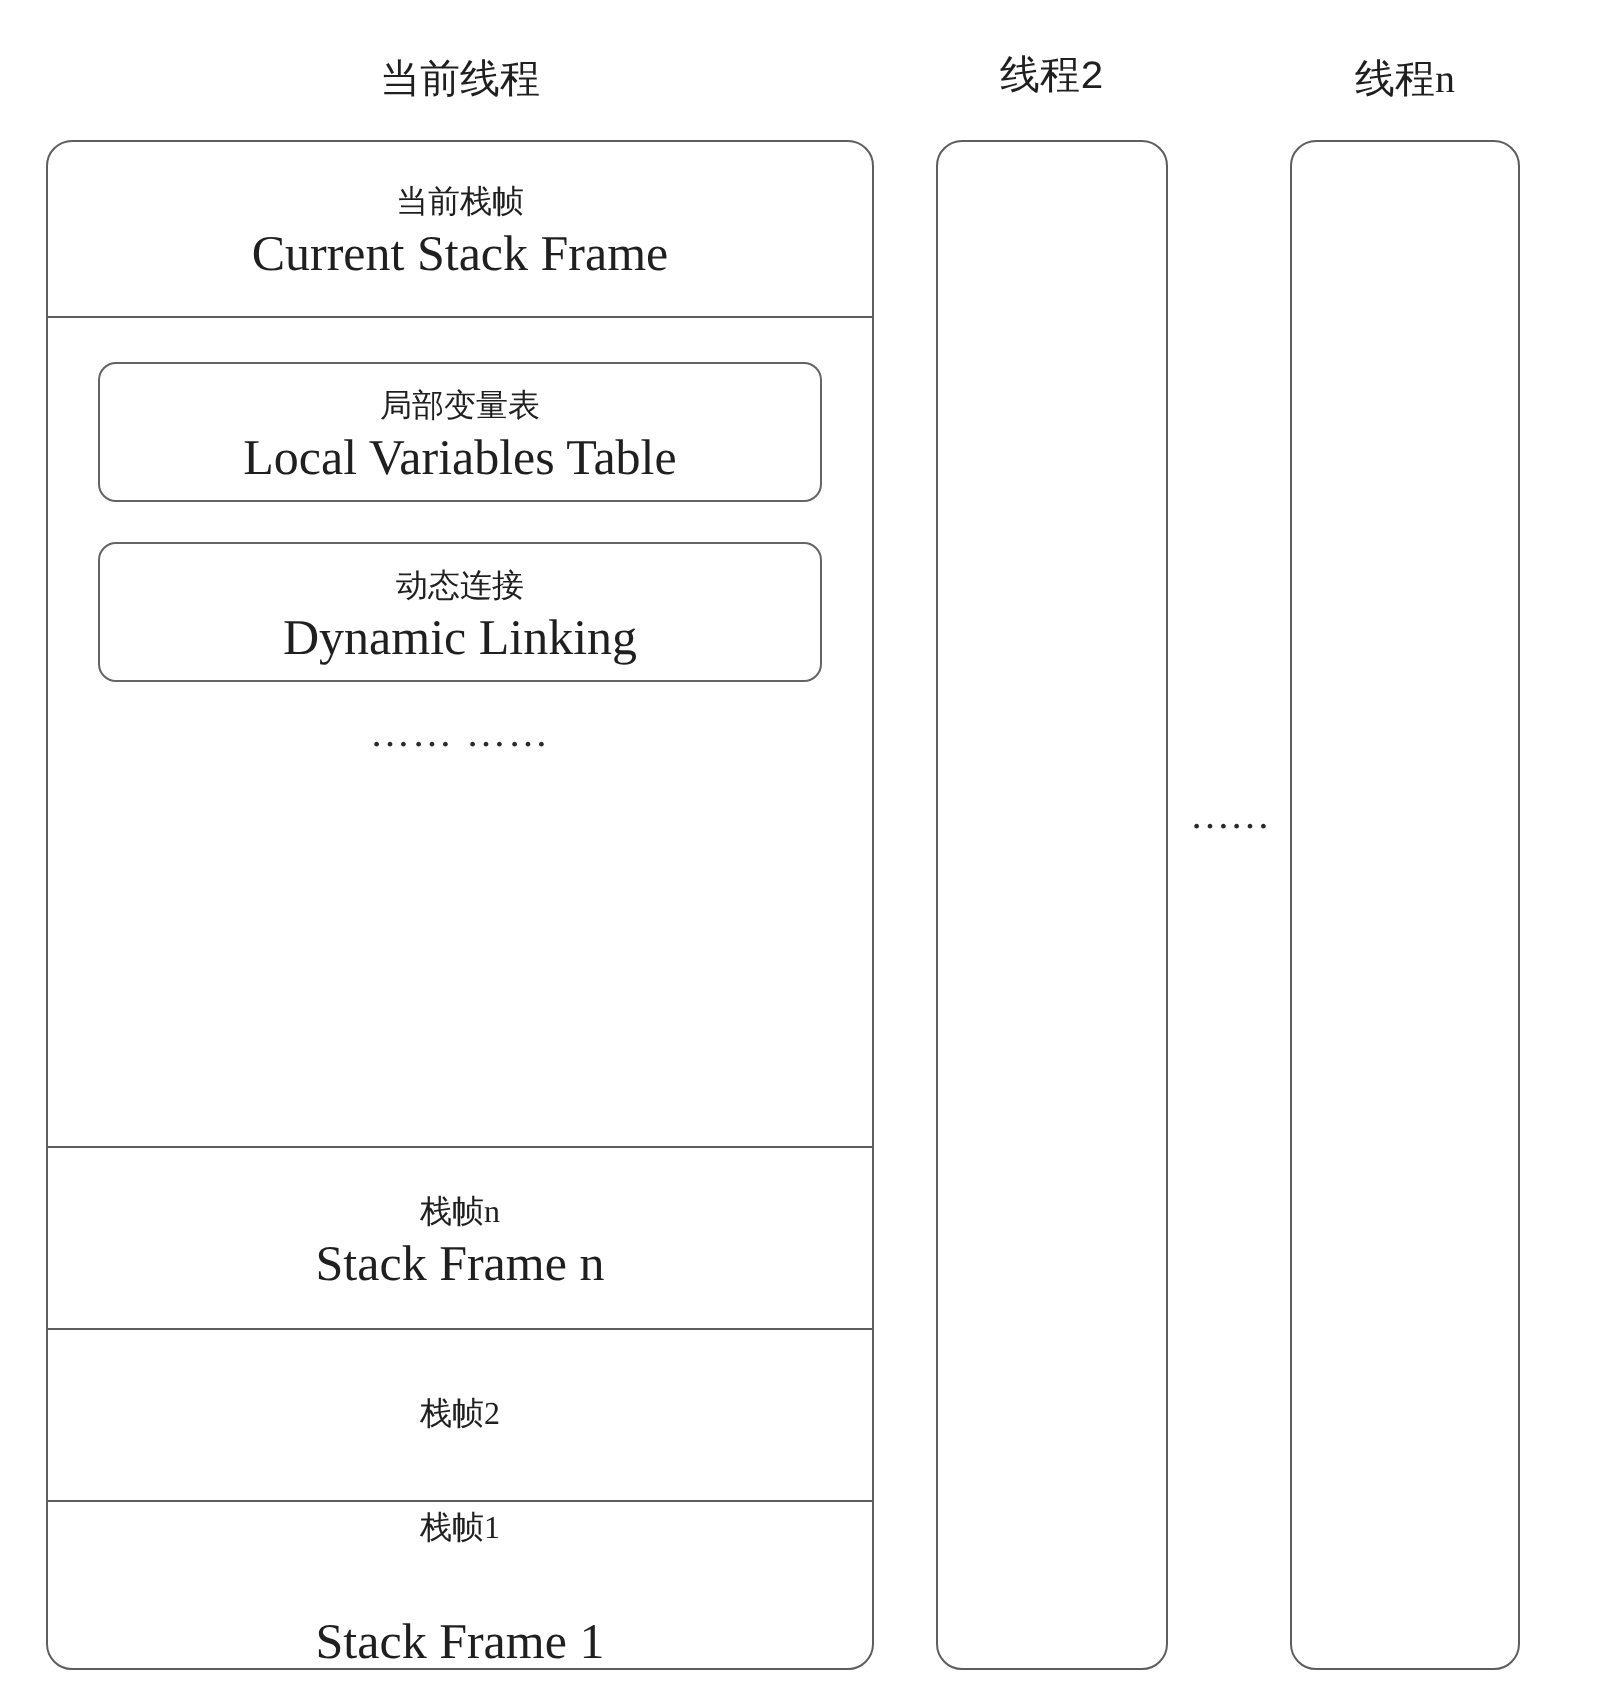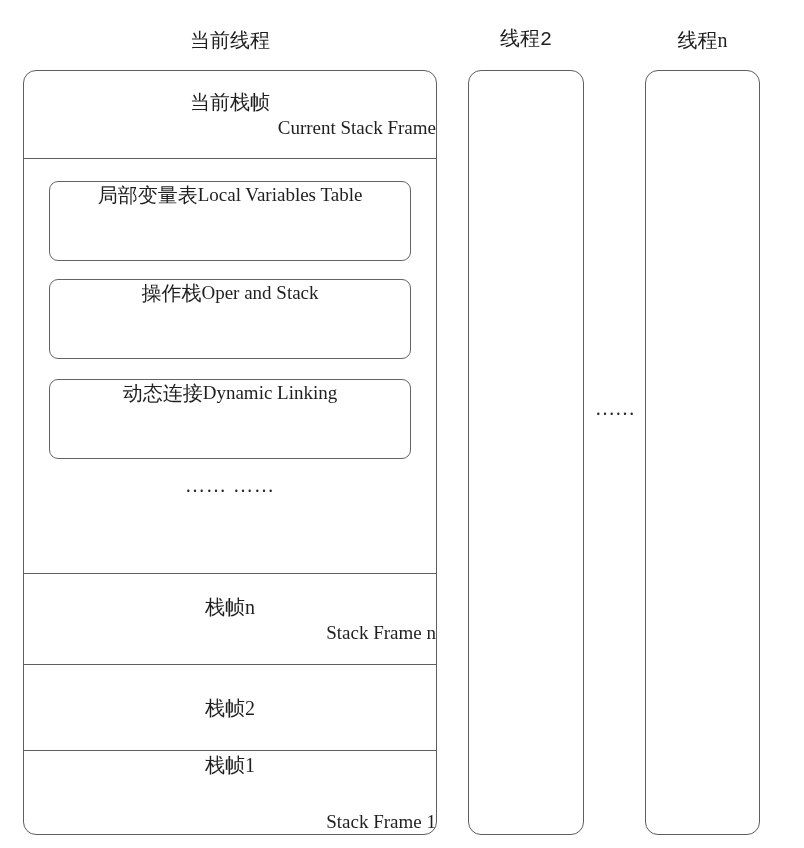--- a/index.html
+++ b/index.html
@@ -50,40 +50,39 @@
     border-bottom: 1.5px solid #5e5e5e;
   }
   .sec-current { height: 88px; }
   .sec-frames  { height: 415px; justify-content: flex-start; }
   .sec-n { height: 91px; }
   .sec-2 { height: 86px; }
   .sec-1 { flex: 1; gap: 31px; }
   .inner-box {
     box-sizing: border-box;
     margin: 0 25px;
-    height: 80px;
+    height: 70px;
     border: 1.4px solid #646464;
     border-radius: 9px;
     background: #ffffff;
     display: flex;
-    flex-direction: row;
+    flex-direction: column;
     justify-content: center;
     text-align: center;
   }
   .mt-first { margin-top: 22px; }
   .mt-a { margin-top: 18px; }
   .mt-b { margin-top: 20px; }
   .zh {
-    font-size: 20px;
+    font-size: 16px;
     line-height: 26px;
   }
   .en {
-    font-size: 19px;
+    font-size: 25px;
     line-height: 25px;
-    text-align: right;
   }
   .ellipsis-row {
     margin-top: 14px;
     text-align: center;
     font-size: 20px;
     line-height: 24px;
     letter-spacing: 1px;
     color: #2a2a2a;
   }
   .thread-box {
@@ -119,24 +118,20 @@
       <div class="en">Current Stack Frame</div>
     </div>
 
     <div class="section divided sec-frames">
 
       <div class="inner-box mt-first">
         <div class="zh">局部变量表</div>
         <div class="en">Local Variables Table</div>
       </div>
 
-      <div class="inner-box mt-a">
-        <div class="zh">操作栈</div>
-        <div class="en">Oper and Stack</div>
-      </div>
 
       <div class="inner-box mt-b">
         <div class="zh">动态连接</div>
         <div class="en">Dynamic Linking</div>
       </div>
 
 
       <div class="ellipsis-row">…… ……</div>
     </div>
 

